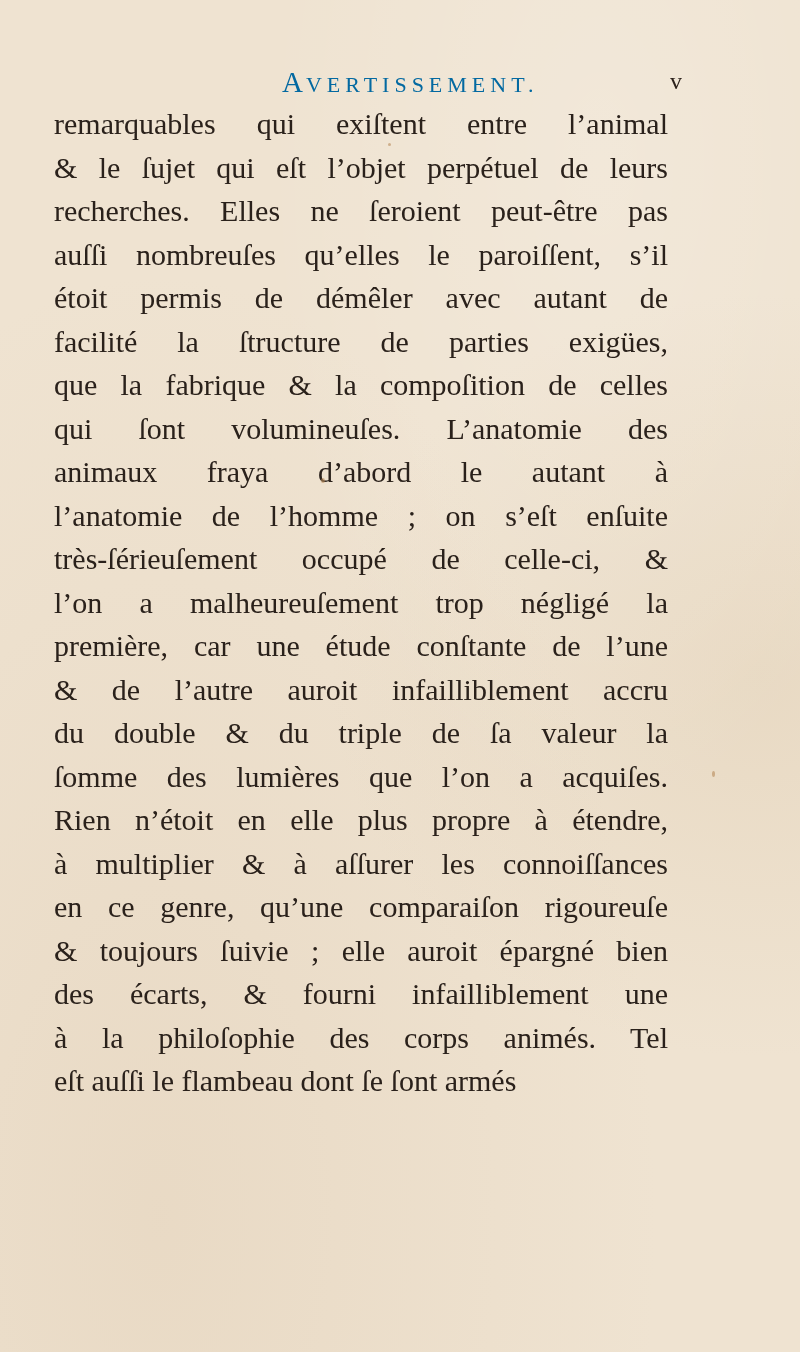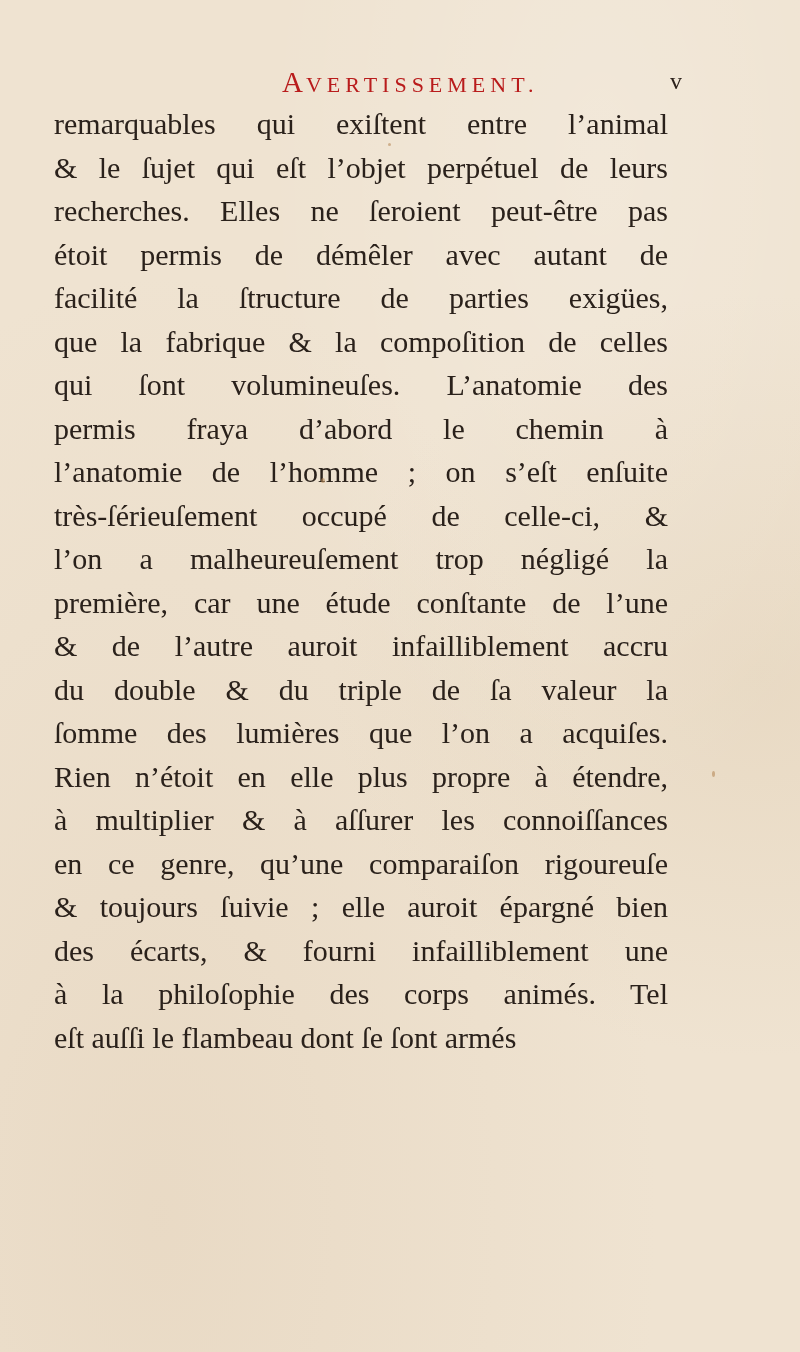--- a/index.html
+++ b/index.html
@@ -34,21 +34,21 @@
       height: 40px;
     }
     .running-title {
       position: absolute;
       left: 0;
       top: 0;
       font-family: "Liberation Serif", serif;
       font-size: 22px;
       letter-spacing: 5px;
       text-transform: uppercase;
-      color: #b91c1c;
+      color: #0369a1;
     }
     .running-title .big {
       font-size: 29px;
       letter-spacing: 3px;
     }
     .folio {
       position: absolute;
       right: 0;
       top: 2px;
       font-family: "Liberation Serif", serif;
@@ -92,25 +92,26 @@
 
   <div class="running-head">
     <div class="running-title"><span class="big">A</span><span>vertissement.</span></div>
     <div class="folio">v</div>
   </div>
 
   <div class="body-text">
     <span class="line">remarquables qui exiſtent entre l’animal</span>
     <span class="line">&amp; le ſujet qui eſt l’objet perpétuel de leurs</span>
     <span class="line">recherches. Elles ne ſeroient peut-être pas</span>
+    <span class="line">auſſi nombreuſes qu’elles le paroiſſent, s’il</span>
     <span class="line">étoit permis de démêler avec autant de</span>
     <span class="line">facilité la ſtructure de parties exigües,</span>
     <span class="line">que la fabrique &amp; la compoſition de celles</span>
     <span class="line">qui ſont volumineuſes. L’anatomie des</span>
-    <span class="line">permis fraya d’abord le chemin à</span>
+    <span class="line">animaux fraya d’abord le autant à</span>
     <span class="line">l’anatomie de l’homme ; on s’eſt enſuite</span>
     <span class="line">très-ſérieuſement occupé de celle-ci, &amp;</span>
     <span class="line">l’on a malheureuſement trop négligé la</span>
     <span class="line">première, car une étude conſtante de l’une</span>
     <span class="line">&amp; de l’autre auroit infailliblement accru</span>
     <span class="line">du double &amp; du triple de ſa valeur la</span>
     <span class="line">ſomme des lumières que l’on a acquiſes.</span>
     <span class="line">Rien n’étoit en elle plus propre à étendre,</span>
     <span class="line">à multiplier &amp; à aſſurer les connoiſſances</span>
     <span class="line">en ce genre, qu’une comparaiſon rigoureuſe</span>

